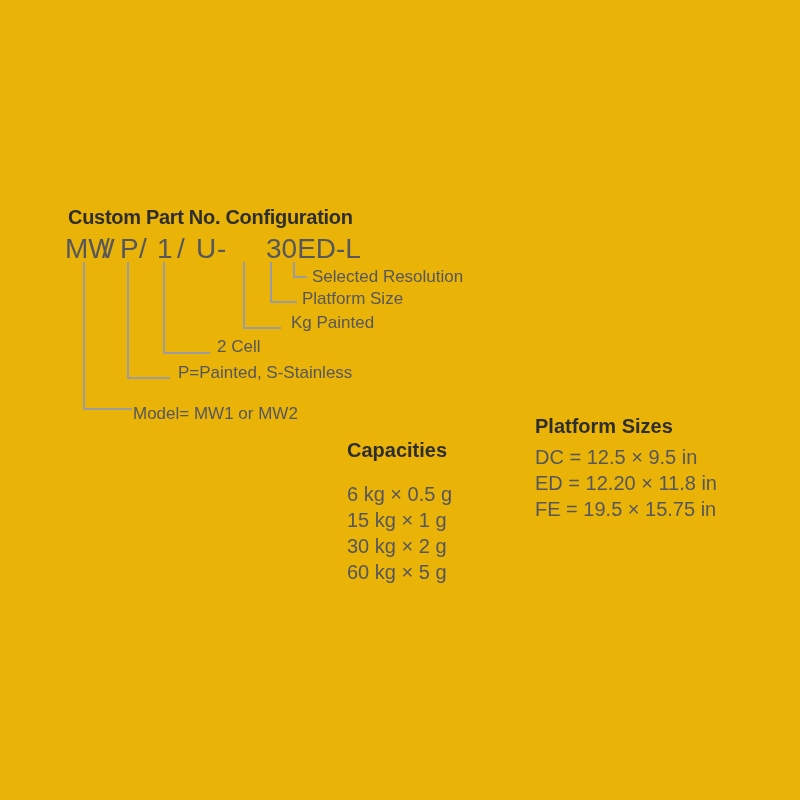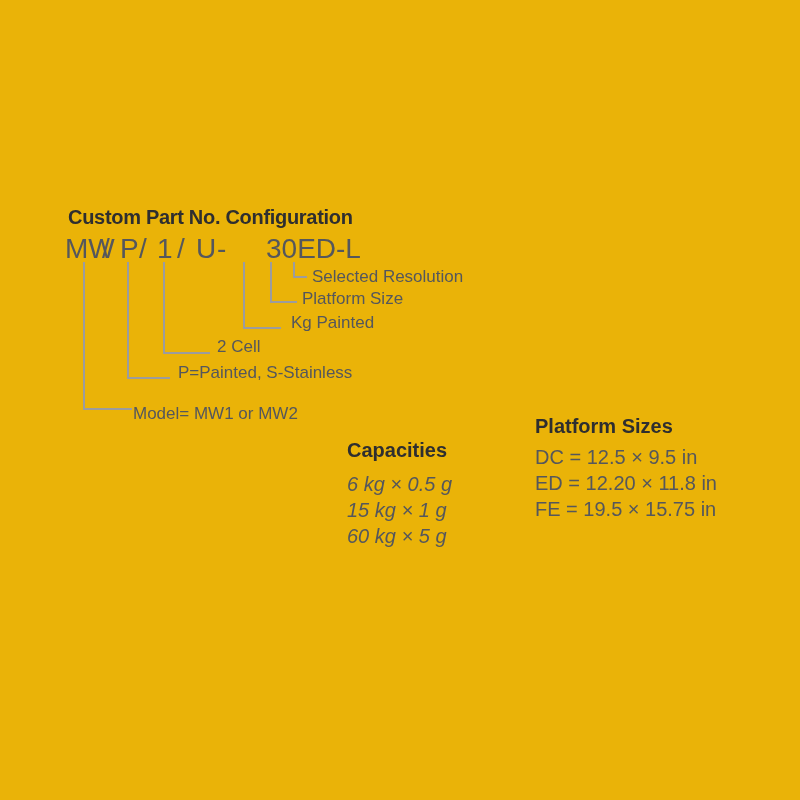--- a/index.html
+++ b/index.html
@@ -85,23 +85,24 @@
 
   <div class="abs callout-label" style="left:312px; top:266px;">Selected Resolution</div>
   <div class="abs callout-label" style="left:302px; top:288px;">Platform Size</div>
   <div class="abs callout-label" style="left:291px; top:312px;">Kg Painted</div>
   <div class="abs callout-label" style="left:217px; top:336px;">2 Cell</div>
   <div class="abs callout-label" style="left:178px; top:362px;">P=Painted, S-Stainless</div>
   <div class="abs callout-label" style="left:133px; top:375px;margin-top:28px;">Model= MW1 or MW2</div>
 
   <div class="abs" style="left:347px; top:438px;">
     <div class="list-heading">Capacities</div>
-    <div style="margin-top:9px;font-style:italic;">
+    <div style="margin-top:19px;">
       <div class="list-item">6 kg × 0.5 g</div>
       <div class="list-item">15 kg × 1 g</div>
+      <div class="list-item">30 kg × 2 g</div>
       <div class="list-item">60 kg × 5 g</div>
     </div>
   </div>
 
   <div class="abs" style="left:535px; top:414px;">
     <div class="list-heading">Platform Sizes</div>
     <div style="margin-top:6px;">
       <div class="list-item">DC = 12.5 × 9.5 in</div>
       <div class="list-item">ED = 12.20 × 11.8 in</div>
       <div class="list-item">FE = 19.5 × 15.75 in</div>

